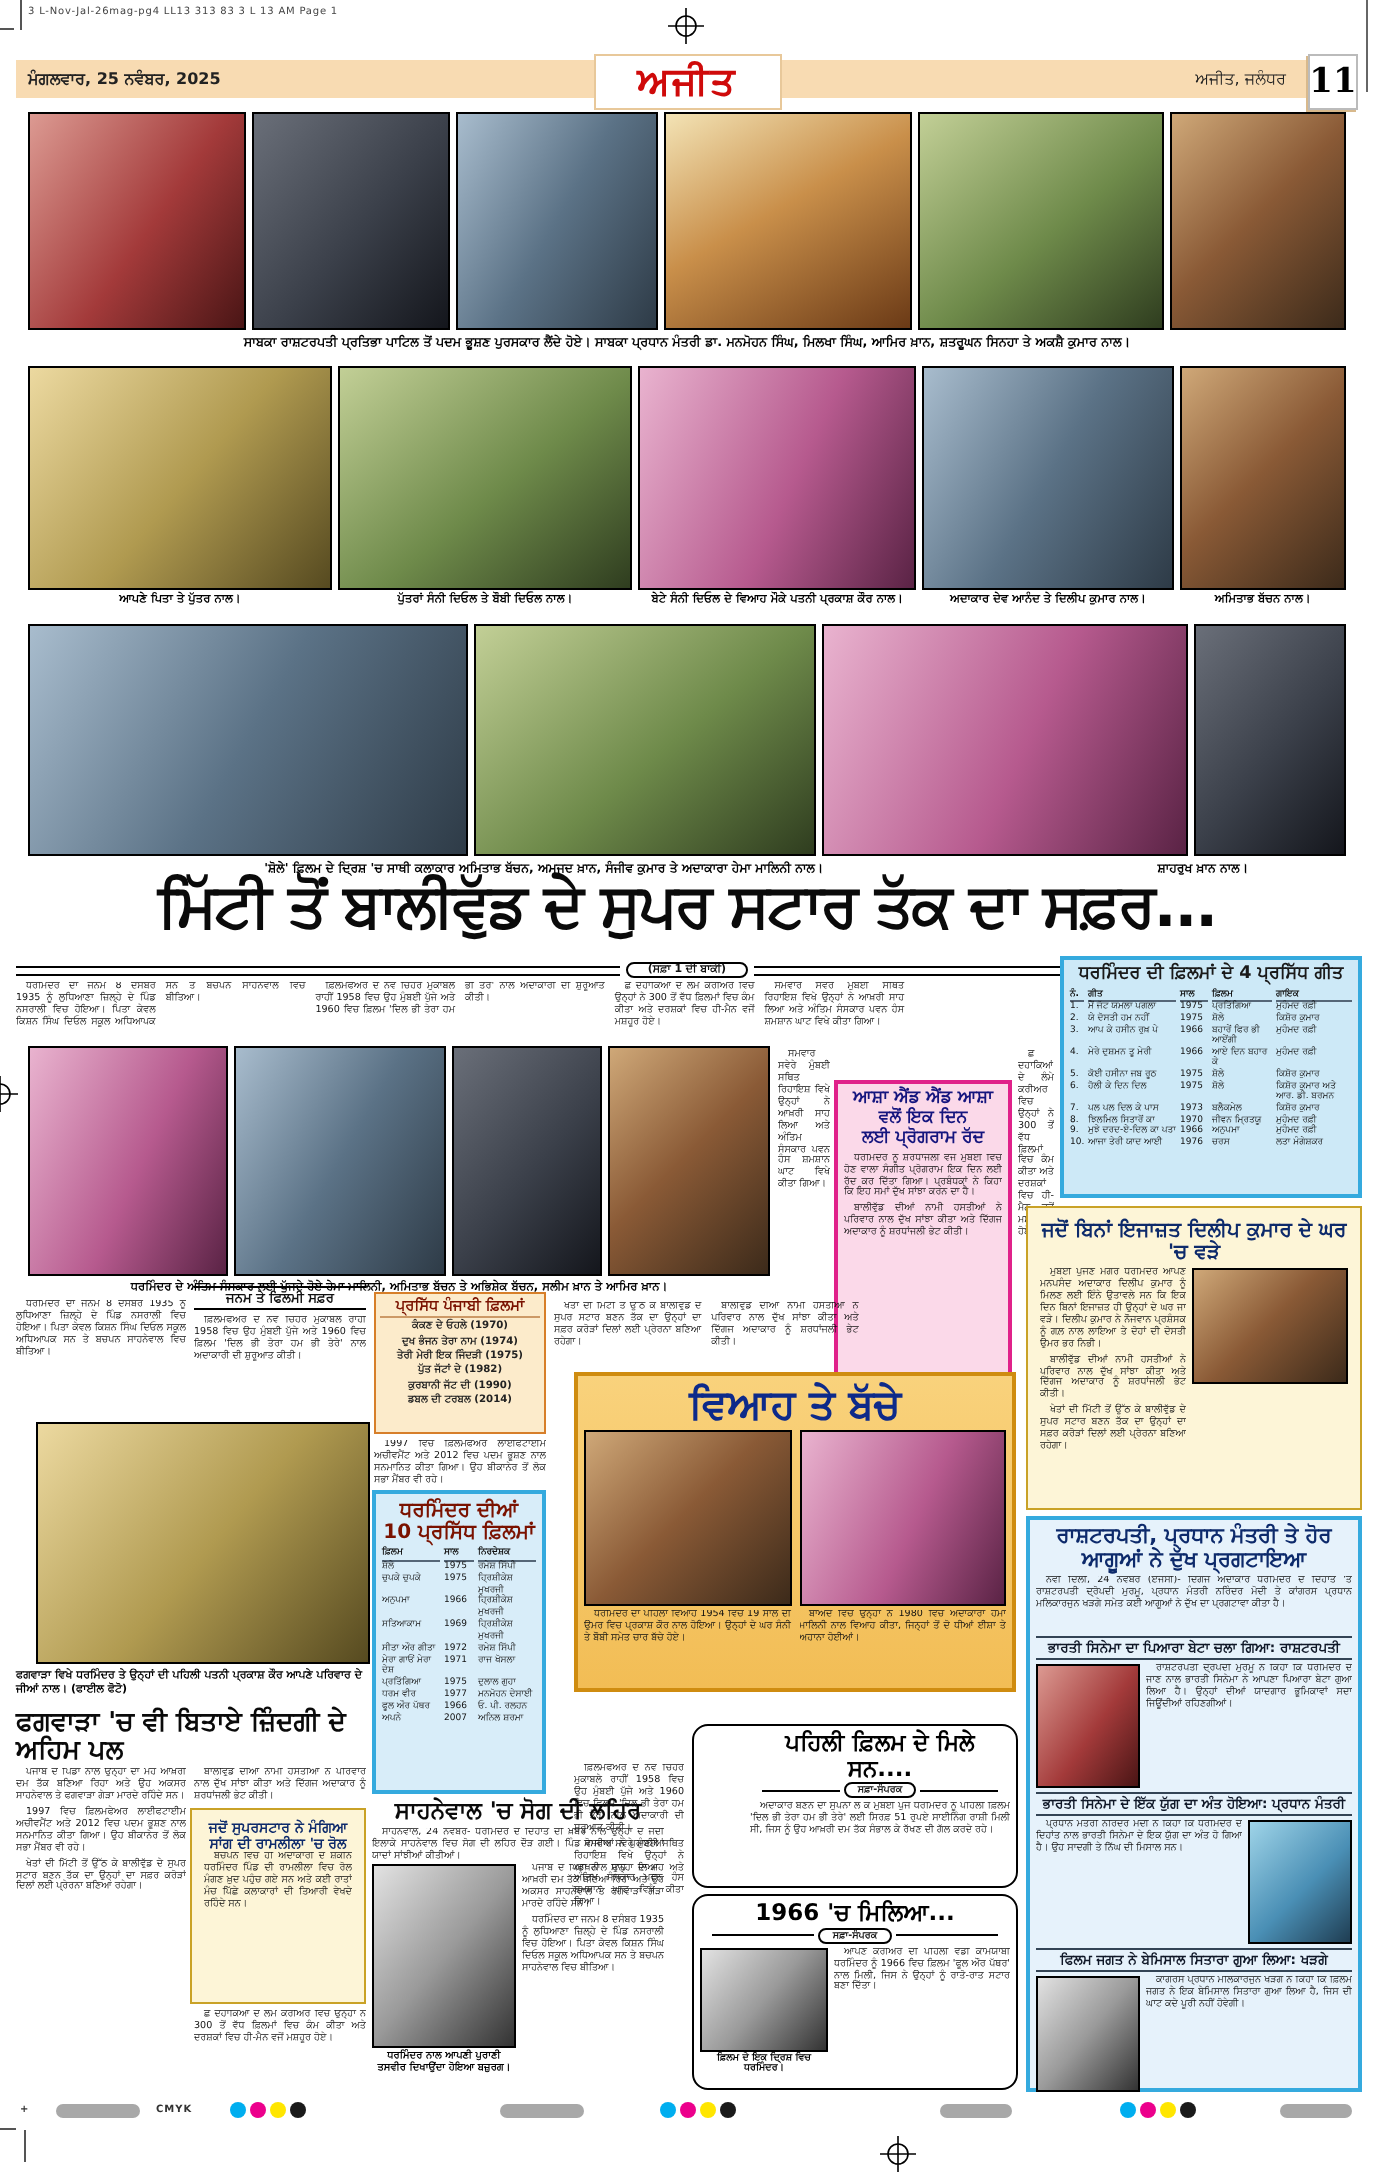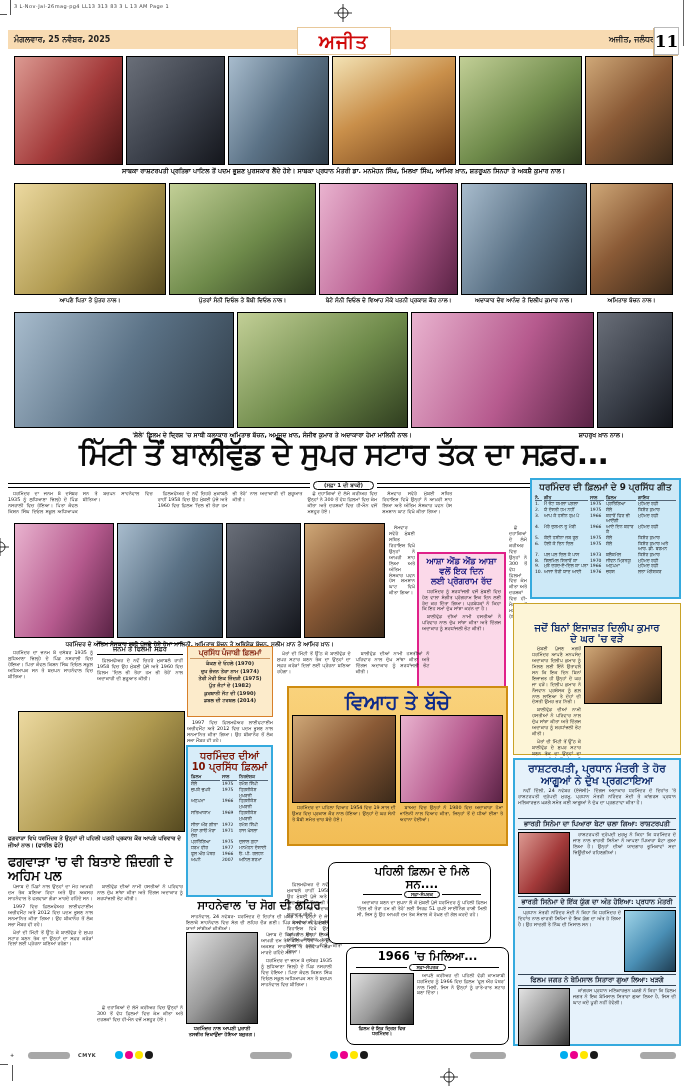--- a/index.html
+++ b/index.html
@@ -11,21 +11,21 @@
   .cornerTL-h{position:absolute;left:0;top:14px;width:7px;border-top:1px solid #555;}
   .edgeR{position:absolute;right:3px;top:0;height:46px;border-right:1px solid #666;}
   .cornerBL-v{position:absolute;left:12px;bottom:8px;height:16px;border-left:1px solid #555;}
   .cornerBL-h{position:absolute;left:0;bottom:24px;width:8px;border-top:1px solid #555;}
   .reg{position:absolute;width:18px;height:18px;}
   .reg svg{display:block}
   
   .band{position:absolute;left:8px;right:8px;top:30px;height:19px;background:#f8dbb2;
         display:flex;align-items:center;justify-content:space-between;padding:0 6px;box-sizing:border-box;}
   .band .date{font-size:8px;font-weight:bold;color:#222;}
-  .band .edition{font-size:8px;font-weight:bold;color:#222;margin-right:18px;}
+  .band .edition{font-size:8px;font-weight:normal;color:#222;margin-right:30px;}
   .masthead{position:absolute;left:50%;transform:translateX(-50%);top:27px;width:92px;height:26px;
         background:#fff;border:1px solid #e8c89a;display:flex;align-items:center;justify-content:center;}
   .masthead span{color:#cf0a0a;font-weight:900;font-size:19px;letter-spacing:1px;}
   .pagenum{position:absolute;right:8px;top:27px;width:23px;height:26px;background:#fff;border:1px solid #bbb;
         box-shadow:-1px 1px 0 #d8b98c;display:flex;align-items:center;justify-content:center;
         font-family:"DejaVu Serif",serif;font-weight:bold;font-size:17px;color:#000;}
   
   .ph{border:1px solid #000;box-sizing:border-box;position:relative;overflow:hidden;}
   .gA{background:linear-gradient(135deg,#cfa878,#8a5a36 48%,#3c2a1a);}
   .gB{background:linear-gradient(120deg,#a8bccd,#5b7286 50%,#2e3b47);}
@@ -52,29 +52,29 @@
   .contline .pill{border:1px solid #000;border-radius:8px;padding:0 10px;font-size:5.5px;font-weight:bold;margin:0 3px;background:#fff;}
   
   .box-title{font-weight:bold;text-align:center;line-height:1.1;}
   .songs{border:2px solid #35aade;background:#cde9f7;padding:3px 3px;}
   .songs .box-title{font-size:8.8px;color:#1a1a1a;margin-bottom:2px;}
   .grid5{display:grid;grid-template-columns:7px 44px 14px 30px 1fr;font-size:4.5px;line-height:1.25;column-gap:2px;}
   .grid5 .hd{font-weight:bold;border-bottom:.5px solid #567;}
   .grid3{display:grid;grid-template-columns:1fr 15px 1fr;font-size:4.5px;line-height:1.3;column-gap:2px;}
   .grid3 .hd{font-weight:bold;border-bottom:.5px solid #567;}
   .pbox{border:1.5px solid #d77f2a;background:#fcebcb;padding:2px;}
-  .pbox .box-title{font-size:7.4px;color:#7a1200;border-bottom:.5px solid #c96;padding-bottom:1px;margin-bottom:1px;font-family:Liberation Serif, serif;}
+  .pbox .box-title{font-size:7.4px;color:#7a1200;border-bottom:.5px solid #c96;padding-bottom:1px;margin-bottom:1px;}
   .pbox .itm{font-size:5.1px;text-align:center;color:#222;line-height:1.45;font-weight:bold;}
   .filmsbox{border:2px solid #35aade;background:#d8edf9;padding:3px;}
   .filmsbox .box-title{font-size:10px;color:#7a1200;}
   .pink{border:2px solid #e0218a;background:#fbd9e9;padding:3px;}
   .pink .hl{font-size:8.6px;font-weight:bold;color:#15157e;text-align:center;line-height:1.15;}
   .gold{border:2px solid #cf8c10;background:linear-gradient(#f9d27c,#f2bd55);padding:3px;}
   .gold .box-title{font-size:20px;color:#0d2a8a;}
-  .yellow{border:1.5px solid #c9a227;background:#fdf5d7;padding:18px;}
+  .yellow{border:1.5px solid #c9a227;background:#fdf5d7;padding:6px;}
   .yellow .box-title{font-size:7px;color:#0d2a6b;}
   .dilip .box-title{font-size:10px;color:#0d2a6b;margin-bottom:2px;}
   .leaders{border:2px solid #35aade;background:#e6f2fb;padding:3px;}
   .leaders .box-title{font-size:10.5px;color:#0d2a6b;margin-bottom:2px;}
   .subrule{font-size:6.8px;font-weight:bold;text-align:center;border-top:1px solid #345;border-bottom:1px solid #345;
         padding:1px 0;margin:2px 0;color:#101828;}
   .media{display:flex;gap:3px;margin-bottom:2px;}
   .rbox{border:1.6px solid #000;border-radius:8px;background:#fff;padding:2px 3px;}
   .rbox .box-title{font-size:11.5px;color:#000;}
   .tagline{display:flex;align-items:center;margin:1px 6px 2px 6px;}
@@ -182,21 +182,21 @@
   </div>
 
   <div class="abs tx cols7" style="top:491px;left:8px;width:519px;height:31px;">
     <p>ਧਰਮਿੰਦਰ ਦਾ ਜਨਮ 8 ਦਸੰਬਰ 1935 ਨੂੰ ਲੁਧਿਆਣਾ ਜ਼ਿਲ੍ਹੇ ਦੇ ਪਿੰਡ ਨਸਰਾਲੀ ਵਿਚ ਹੋਇਆ। ਪਿਤਾ ਕੇਵਲ ਕਿਸ਼ਨ ਸਿੰਘ ਦਿਓਲ ਸਕੂਲ ਅਧਿਆਪਕ ਸਨ ਤੇ ਬਚਪਨ ਸਾਹਨੇਵਾਲ ਵਿਚ ਬੀਤਿਆ।</p>
     <p>ਫ਼ਿਲਮਫੇਅਰ ਦੇ ਨਵੇਂ ਚਿਹਰੇ ਮੁਕਾਬਲੇ ਰਾਹੀਂ 1958 ਵਿਚ ਉਹ ਮੁੰਬਈ ਪੁੱਜੇ ਅਤੇ 1960 ਵਿਚ ਫ਼ਿਲਮ 'ਦਿਲ ਭੀ ਤੇਰਾ ਹਮ ਭੀ ਤੇਰੇ' ਨਾਲ ਅਦਾਕਾਰੀ ਦੀ ਸ਼ੁਰੂਆਤ ਕੀਤੀ।</p>
     <p>ਛੇ ਦਹਾਕਿਆਂ ਦੇ ਲੰਮੇ ਕਰੀਅਰ ਵਿਚ ਉਨ੍ਹਾਂ ਨੇ 300 ਤੋਂ ਵੱਧ ਫ਼ਿਲਮਾਂ ਵਿਚ ਕੰਮ ਕੀਤਾ ਅਤੇ ਦਰਸ਼ਕਾਂ ਵਿਚ ਹੀ-ਮੈਨ ਵਜੋਂ ਮਸ਼ਹੂਰ ਹੋਏ।</p>
     <p>ਸੋਮਵਾਰ ਸਵੇਰੇ ਮੁੰਬਈ ਸਥਿਤ ਰਿਹਾਇਸ਼ ਵਿਖੇ ਉਨ੍ਹਾਂ ਨੇ ਆਖ਼ਰੀ ਸਾਹ ਲਿਆ ਅਤੇ ਅੰਤਿਮ ਸੰਸਕਾਰ ਪਵਨ ਹੰਸ ਸ਼ਮਸ਼ਾਨ ਘਾਟ ਵਿਖੇ ਕੀਤਾ ਗਿਆ।</p>
   </div>
 
   <div class="abs songs" style="top:478px;left:530px;width:151px;height:121px;">
-    <div class="box-title">ਧਰਮਿੰਦਰ ਦੀ ਫ਼ਿਲਮਾਂ ਦੇ 9 ਪ੍ਰਸਿੱਧ ਗੀਤ</div>
+    <div class="box-title">ਧਰਮਿੰਦਰ ਦੀ ਫ਼ਿਲਮਾਂ ਦੇ 4 ਪ੍ਰਸਿੱਧ ਗੀਤ</div>
     <div class="grid5">
       <span class="hd">ਨੰ.</span>
       <span class="hd">ਗੀਤ</span>
       <span class="hd">ਸਾਲ</span>
       <span class="hd">ਫ਼ਿਲਮ</span>
       <span class="hd">ਗਾਇਕ</span>
       <span>1.</span>
         <span>ਮੈਂ ਜੱਟ ਯਮਲਾ ਪਗਲਾ</span>
         <span>1975</span>
         <span>ਪ੍ਰਤਿੱਗਿਆ</span>
@@ -253,21 +253,21 @@
     <div class="ph gF" style="flex:1.35;"></div>
     <div class="ph gB" style="flex:1.45;"></div>
     <div class="ph gDark" style="flex:1.0;"></div>
     <div class="ph gA" style="flex:1.1;"></div>
   </div>
   <div class="abs cap" style="top:641px;left:14px;width:371px;font-size:5.8px;">ਧਰਮਿੰਦਰ ਦੇ ਅੰਤਿਮ ਸੰਸਕਾਰ ਲਈ ਪੁੱਜਦੇ ਹੋਏ ਹੇਮਾ ਮਾਲਿਨੀ, ਅਮਿਤਾਭ ਬੱਚਨ ਤੇ ਅਭਿਸ਼ੇਕ ਬੱਚਨ, ਸਲੀਮ ਖ਼ਾਨ ਤੇ ਆਮਿਰ ਖ਼ਾਨ।</div>
 
   <div class="abs tx" style="top:525px;left:389px;width:26px;height:170px;">
     <p>ਸੋਮਵਾਰ ਸਵੇਰੇ ਮੁੰਬਈ ਸਥਿਤ ਰਿਹਾਇਸ਼ ਵਿਖੇ ਉਨ੍ਹਾਂ ਨੇ ਆਖ਼ਰੀ ਸਾਹ ਲਿਆ ਅਤੇ ਅੰਤਿਮ ਸੰਸਕਾਰ ਪਵਨ ਹੰਸ ਸ਼ਮਸ਼ਾਨ ਘਾਟ ਵਿਖੇ ਕੀਤਾ ਗਿਆ।</p>
   </div>
-  <div class="abs pink" style="top:552px;left:417px;width:89px;height:158px;">
+  <div class="abs pink" style="top:540px;left:417px;width:89px;height:158px;">
     <div class="hl">ਆਸ਼ਾ ਐਂਡ ਐਂਡ ਆਸ਼ਾ</div>
     <div class="hl">ਵਲੋਂ ਇਕ ਦਿਨ</div>
     <div class="hl" style="margin-bottom:2px;">ਲਈ ਪ੍ਰੋਗਰਾਮ ਰੱਦ</div>
     <div class="tx" style="height:100px;">
       <p>ਧਰਮਿੰਦਰ ਨੂੰ ਸ਼ਰਧਾਂਜਲੀ ਵਜੋਂ ਮੁੰਬਈ ਵਿਚ ਹੋਣ ਵਾਲਾ ਸੰਗੀਤ ਪ੍ਰੋਗਰਾਮ ਇਕ ਦਿਨ ਲਈ ਰੱਦ ਕਰ ਦਿੱਤਾ ਗਿਆ। ਪ੍ਰਬੰਧਕਾਂ ਨੇ ਕਿਹਾ ਕਿ ਇਹ ਸਮਾਂ ਦੁੱਖ ਸਾਂਝਾ ਕਰਨ ਦਾ ਹੈ।</p>
       <p>ਬਾਲੀਵੁੱਡ ਦੀਆਂ ਨਾਮੀ ਹਸਤੀਆਂ ਨੇ ਪਰਿਵਾਰ ਨਾਲ ਦੁੱਖ ਸਾਂਝਾ ਕੀਤਾ ਅਤੇ ਦਿੱਗਜ ਅਦਾਕਾਰ ਨੂੰ ਸ਼ਰਧਾਂਜਲੀ ਭੇਟ ਕੀਤੀ।</p>
     </div>
   </div>
   <div class="abs tx" style="top:525px;left:509px;width:18px;height:173px;">
     <p>ਛੇ ਦਹਾਕਿਆਂ ਦੇ ਲੰਮੇ ਕਰੀਅਰ ਵਿਚ ਉਨ੍ਹਾਂ ਨੇ 300 ਤੋਂ ਵੱਧ ਫ਼ਿਲਮਾਂ ਵਿਚ ਕੰਮ ਕੀਤਾ ਅਤੇ ਦਰਸ਼ਕਾਂ ਵਿਚ ਹੀ-ਮੈਨ ਵਜੋਂ ਮਸ਼ਹੂਰ ਹੋਏ।</p>
@@ -283,20 +283,26 @@
   <div class="abs ph gE" style="top:711px;left:18px;width:167px;height:121px;"></div>
   <div class="abs cap" style="top:835px;left:8px;width:178px;font-size:5.5px;text-align:left;">ਫਗਵਾੜਾ ਵਿਖੇ ਧਰਮਿੰਦਰ ਤੇ ਉਨ੍ਹਾਂ ਦੀ ਪਹਿਲੀ ਪਤਨੀ ਪ੍ਰਕਾਸ਼ ਕੌਰ ਆਪਣੇ ਪਰਿਵਾਰ ਦੇ ਜੀਆਂ ਨਾਲ। (ਫਾਈਲ ਫੋਟੋ)</div>
   <div class="abs bighead" style="top:855px;left:8px;width:180px;font-size:13px;">ਫਗਵਾੜਾ 'ਚ ਵੀ ਬਿਤਾਏ ਜ਼ਿੰਦਗੀ ਦੇ ਅਹਿਮ ਪਲ</div>
   <div class="abs tx" style="top:884px;left:8px;width:85px;height:158px;">
     <p>ਪੰਜਾਬ ਦੇ ਪਿੰਡਾਂ ਨਾਲ ਉਨ੍ਹਾਂ ਦਾ ਮੋਹ ਆਖ਼ਰੀ ਦਮ ਤੱਕ ਬਣਿਆ ਰਿਹਾ ਅਤੇ ਉਹ ਅਕਸਰ ਸਾਹਨੇਵਾਲ ਤੇ ਫਗਵਾੜਾ ਗੇੜਾ ਮਾਰਦੇ ਰਹਿੰਦੇ ਸਨ।</p>
     <p>1997 ਵਿਚ ਫ਼ਿਲਮਫੇਅਰ ਲਾਈਫਟਾਈਮ ਅਚੀਵਮੈਂਟ ਅਤੇ 2012 ਵਿਚ ਪਦਮ ਭੂਸ਼ਣ ਨਾਲ ਸਨਮਾਨਿਤ ਕੀਤਾ ਗਿਆ। ਉਹ ਬੀਕਾਨੇਰ ਤੋਂ ਲੋਕ ਸਭਾ ਮੈਂਬਰ ਵੀ ਰਹੇ।</p>
     <p>ਖੇਤਾਂ ਦੀ ਮਿੱਟੀ ਤੋਂ ਉੱਠ ਕੇ ਬਾਲੀਵੁੱਡ ਦੇ ਸੁਪਰ ਸਟਾਰ ਬਣਨ ਤੱਕ ਦਾ ਉਨ੍ਹਾਂ ਦਾ ਸਫ਼ਰ ਕਰੋੜਾਂ ਦਿਲਾਂ ਲਈ ਪ੍ਰੇਰਨਾ ਬਣਿਆ ਰਹੇਗਾ।</p>
   </div>
   <div class="abs tx" style="top:884px;left:97px;width:86px;height:18px;">
     <p>ਬਾਲੀਵੁੱਡ ਦੀਆਂ ਨਾਮੀ ਹਸਤੀਆਂ ਨੇ ਪਰਿਵਾਰ ਨਾਲ ਦੁੱਖ ਸਾਂਝਾ ਕੀਤਾ ਅਤੇ ਦਿੱਗਜ ਅਦਾਕਾਰ ਨੂੰ ਸ਼ਰਧਾਂਜਲੀ ਭੇਟ ਕੀਤੀ।</p>
+  </div>
+  <div class="abs yellow" style="top:904px;left:95px;width:88px;height:98px;">
+    <div class="box-title">ਜਦੋਂ ਸੁਪਰਸਟਾਰ ਨੇ ਮੰਗਿਆ ਸਾਂਗ ਦੀ ਰਾਮਲੀਲਾ 'ਚ ਰੋਲ</div>
+    <div class="tx" style="height:72px;">
+      <p>ਬਚਪਨ ਵਿਚ ਹੀ ਅਦਾਕਾਰੀ ਦੇ ਸ਼ੌਕੀਨ ਧਰਮਿੰਦਰ ਪਿੰਡ ਦੀ ਰਾਮਲੀਲਾ ਵਿਚ ਰੋਲ ਮੰਗਣ ਖ਼ੁਦ ਪਹੁੰਚ ਗਏ ਸਨ ਅਤੇ ਕਈ ਰਾਤਾਂ ਮੰਚ ਪਿੱਛੇ ਕਲਾਕਾਰਾਂ ਦੀ ਤਿਆਰੀ ਵੇਖਦੇ ਰਹਿੰਦੇ ਸਨ।</p>
+    </div>
   </div>
   <div class="abs tx" style="top:1005px;left:97px;width:86px;height:36px;">
     <p>ਛੇ ਦਹਾਕਿਆਂ ਦੇ ਲੰਮੇ ਕਰੀਅਰ ਵਿਚ ਉਨ੍ਹਾਂ ਨੇ 300 ਤੋਂ ਵੱਧ ਫ਼ਿਲਮਾਂ ਵਿਚ ਕੰਮ ਕੀਤਾ ਅਤੇ ਦਰਸ਼ਕਾਂ ਵਿਚ ਹੀ-ਮੈਨ ਵਜੋਂ ਮਸ਼ਹੂਰ ਹੋਏ।</p>
   </div>
 
   <div class="abs pbox" style="top:646px;left:187px;width:86px;height:71px;">
     <div class="box-title">ਪ੍ਰਸਿੱਧ ਪੰਜਾਬੀ ਫ਼ਿਲਮਾਂ</div>
     <div class="itm">ਕੰਕਣ ਦੇ ਓਹਲੇ (1970)</div>
     <div class="itm">ਦੁਖ ਭੰਜਨ ਤੇਰਾ ਨਾਮ (1974)</div>
     <div class="itm">ਤੇਰੀ ਮੇਰੀ ਇਕ ਜਿੰਦੜੀ (1975)</div>
@@ -380,21 +386,21 @@
       <div class="tx" style="flex:1;height:48px;">
           <p>ਬਾਅਦ ਵਿਚ ਉਨ੍ਹਾਂ ਨੇ 1980 ਵਿਚ ਅਦਾਕਾਰਾ ਹੇਮਾ ਮਾਲਿਨੀ ਨਾਲ ਵਿਆਹ ਕੀਤਾ, ਜਿਨ੍ਹਾਂ ਤੋਂ ਦੋ ਧੀਆਂ ਈਸ਼ਾ ਤੇ ਅਹਾਨਾ ਹੋਈਆਂ।</p>
         </div>
     </div>
   </div>
 
   <div class="abs tx" style="top:882px;left:287px;width:55px;height:160px;">
     <p>ਫ਼ਿਲਮਫੇਅਰ ਦੇ ਨਵੇਂ ਚਿਹਰੇ ਮੁਕਾਬਲੇ ਰਾਹੀਂ 1958 ਵਿਚ ਉਹ ਮੁੰਬਈ ਪੁੱਜੇ ਅਤੇ 1960 ਵਿਚ ਫ਼ਿਲਮ 'ਦਿਲ ਭੀ ਤੇਰਾ ਹਮ ਭੀ ਤੇਰੇ' ਨਾਲ ਅਦਾਕਾਰੀ ਦੀ ਸ਼ੁਰੂਆਤ ਕੀਤੀ।</p>
     <p>ਸੋਮਵਾਰ ਸਵੇਰੇ ਮੁੰਬਈ ਸਥਿਤ ਰਿਹਾਇਸ਼ ਵਿਖੇ ਉਨ੍ਹਾਂ ਨੇ ਆਖ਼ਰੀ ਸਾਹ ਲਿਆ ਅਤੇ ਅੰਤਿਮ ਸੰਸਕਾਰ ਪਵਨ ਹੰਸ ਸ਼ਮਸ਼ਾਨ ਘਾਟ ਵਿਖੇ ਕੀਤਾ ਗਿਆ।</p>
   </div>
-  <div class="abs rbox" style="top:862px;left:328px;width:163px;height:82px;padding-left:28px;">
+  <div class="abs rbox" style="top:862px;left:346px;width:163px;height:82px;padding-left:28px;">
     <div class="box-title">ਪਹਿਲੀ ਫ਼ਿਲਮ ਦੇ ਮਿਲੇ ਸਨ....</div>
     <div class="tagline">
       <div class="ln"></div>
       <div class="tag">ਸਫ਼ਾ-ਸੰਪਰਕ</div>
       <div class="ln"></div>
     </div>
     <div class="tx" style="height:52px;">
       <p>ਅਦਾਕਾਰ ਬਣਨ ਦਾ ਸੁਪਨਾ ਲੈ ਕੇ ਮੁੰਬਈ ਪੁੱਜੇ ਧਰਮਿੰਦਰ ਨੂੰ ਪਹਿਲੀ ਫ਼ਿਲਮ 'ਦਿਲ ਭੀ ਤੇਰਾ ਹਮ ਭੀ ਤੇਰੇ' ਲਈ ਸਿਰਫ਼ 51 ਰੁਪਏ ਸਾਈਨਿੰਗ ਰਾਸ਼ੀ ਮਿਲੀ ਸੀ, ਜਿਸ ਨੂੰ ਉਹ ਆਖ਼ਰੀ ਦਮ ਤੱਕ ਸੰਭਾਲ ਕੇ ਰੱਖਣ ਦੀ ਗੱਲ ਕਰਦੇ ਰਹੇ।</p>
     </div>
   </div>

